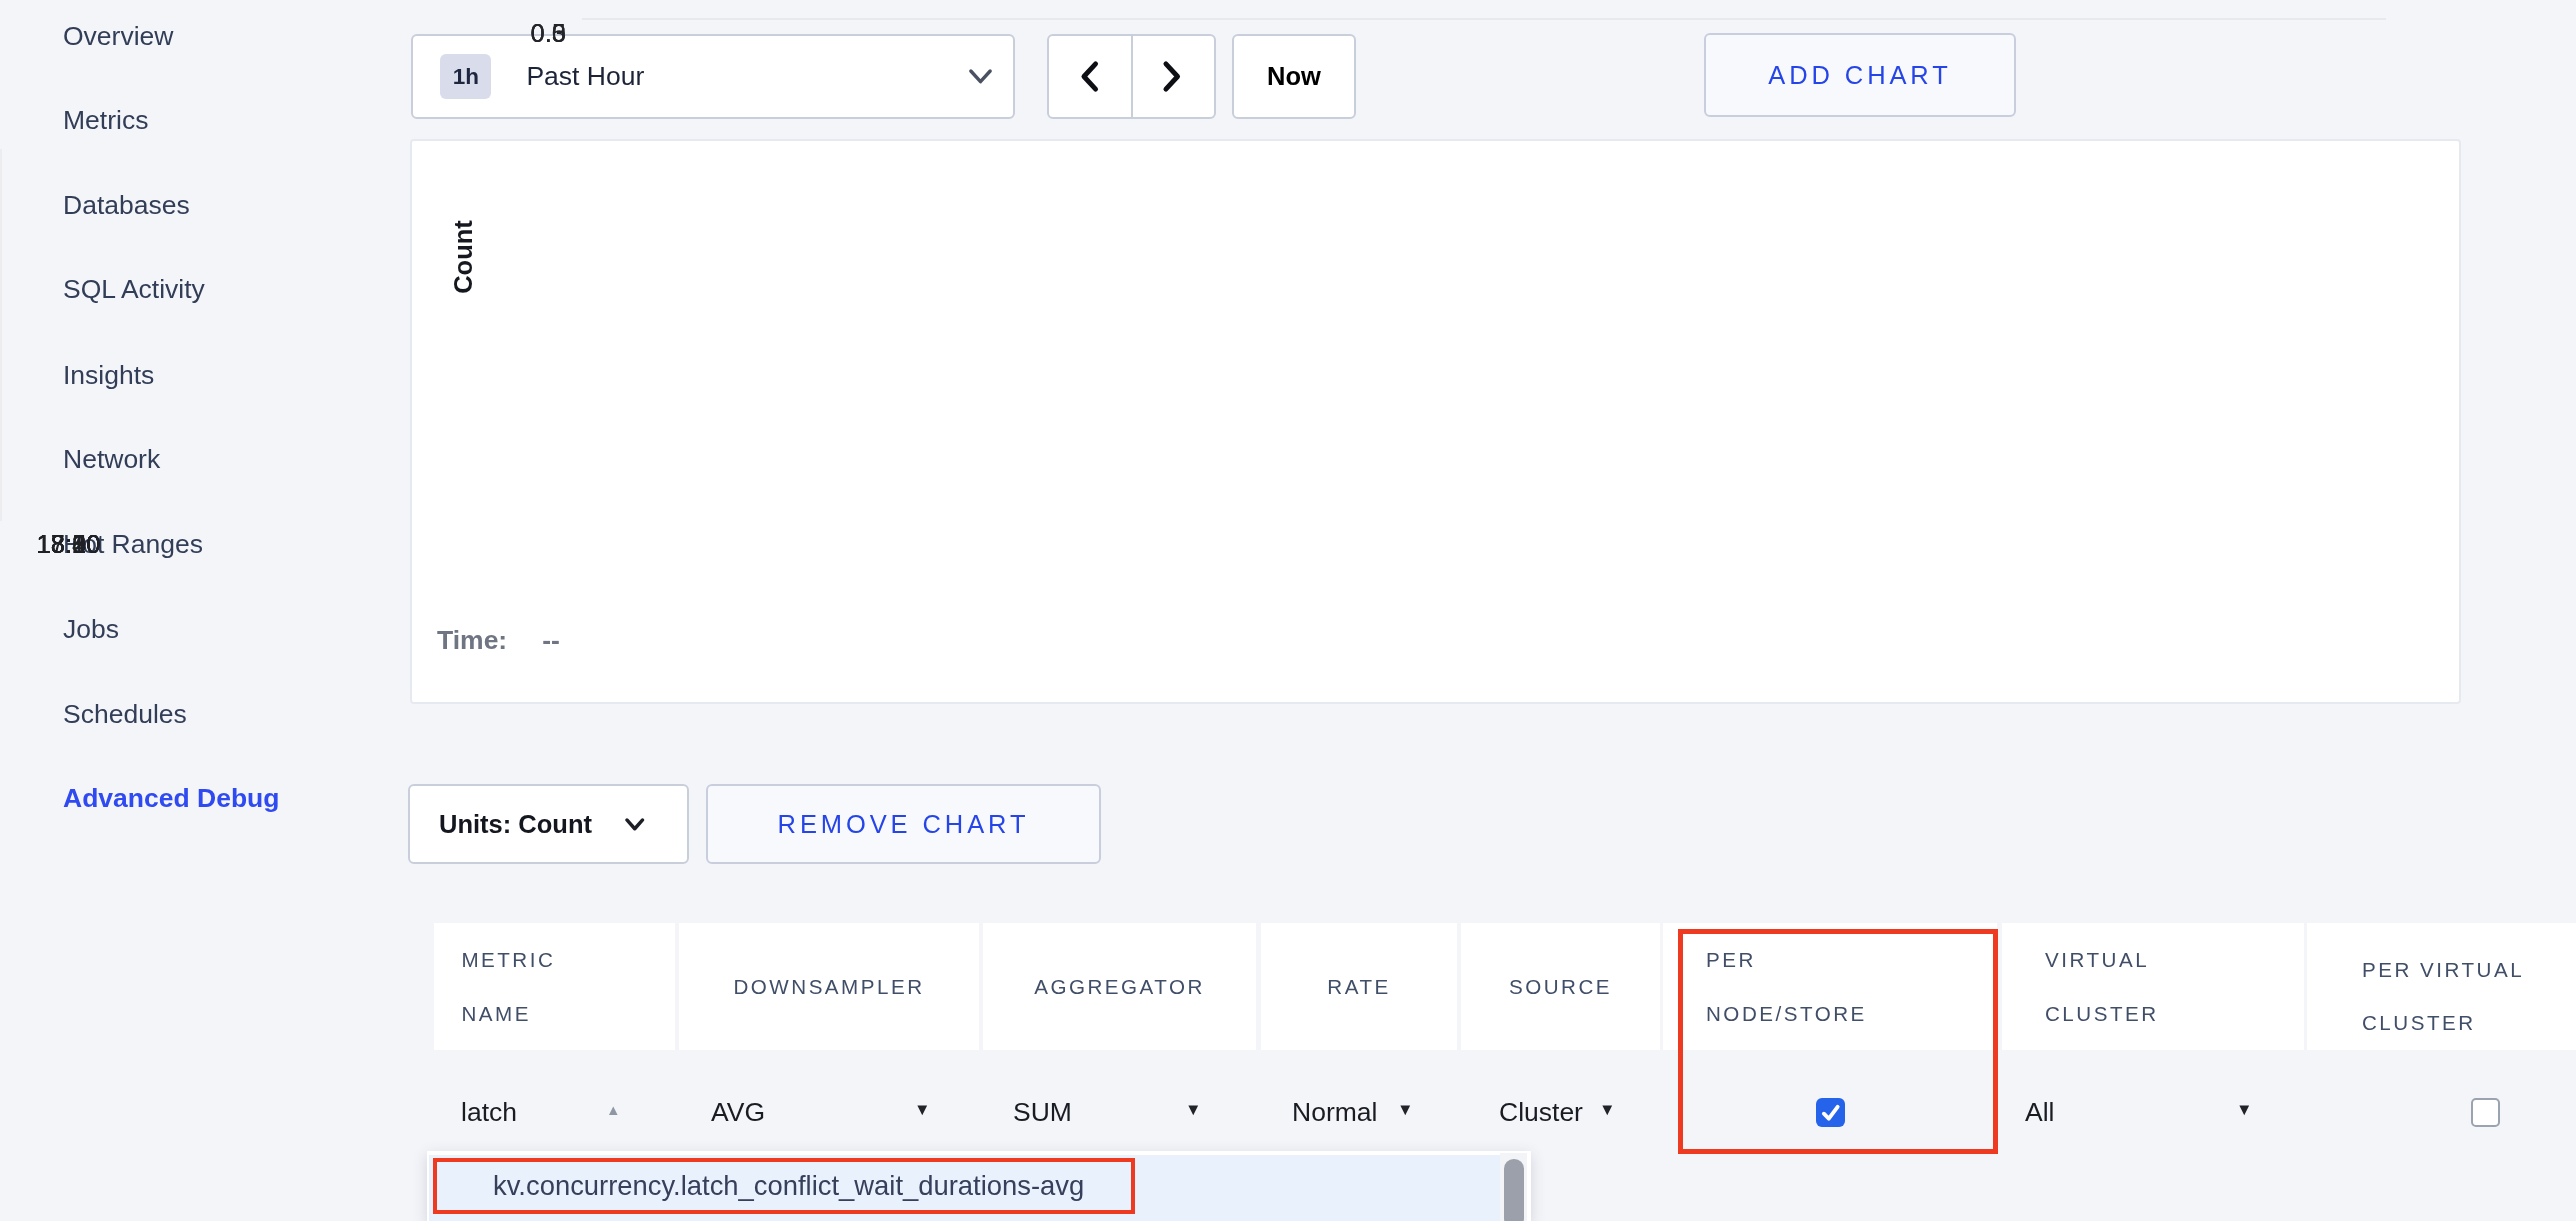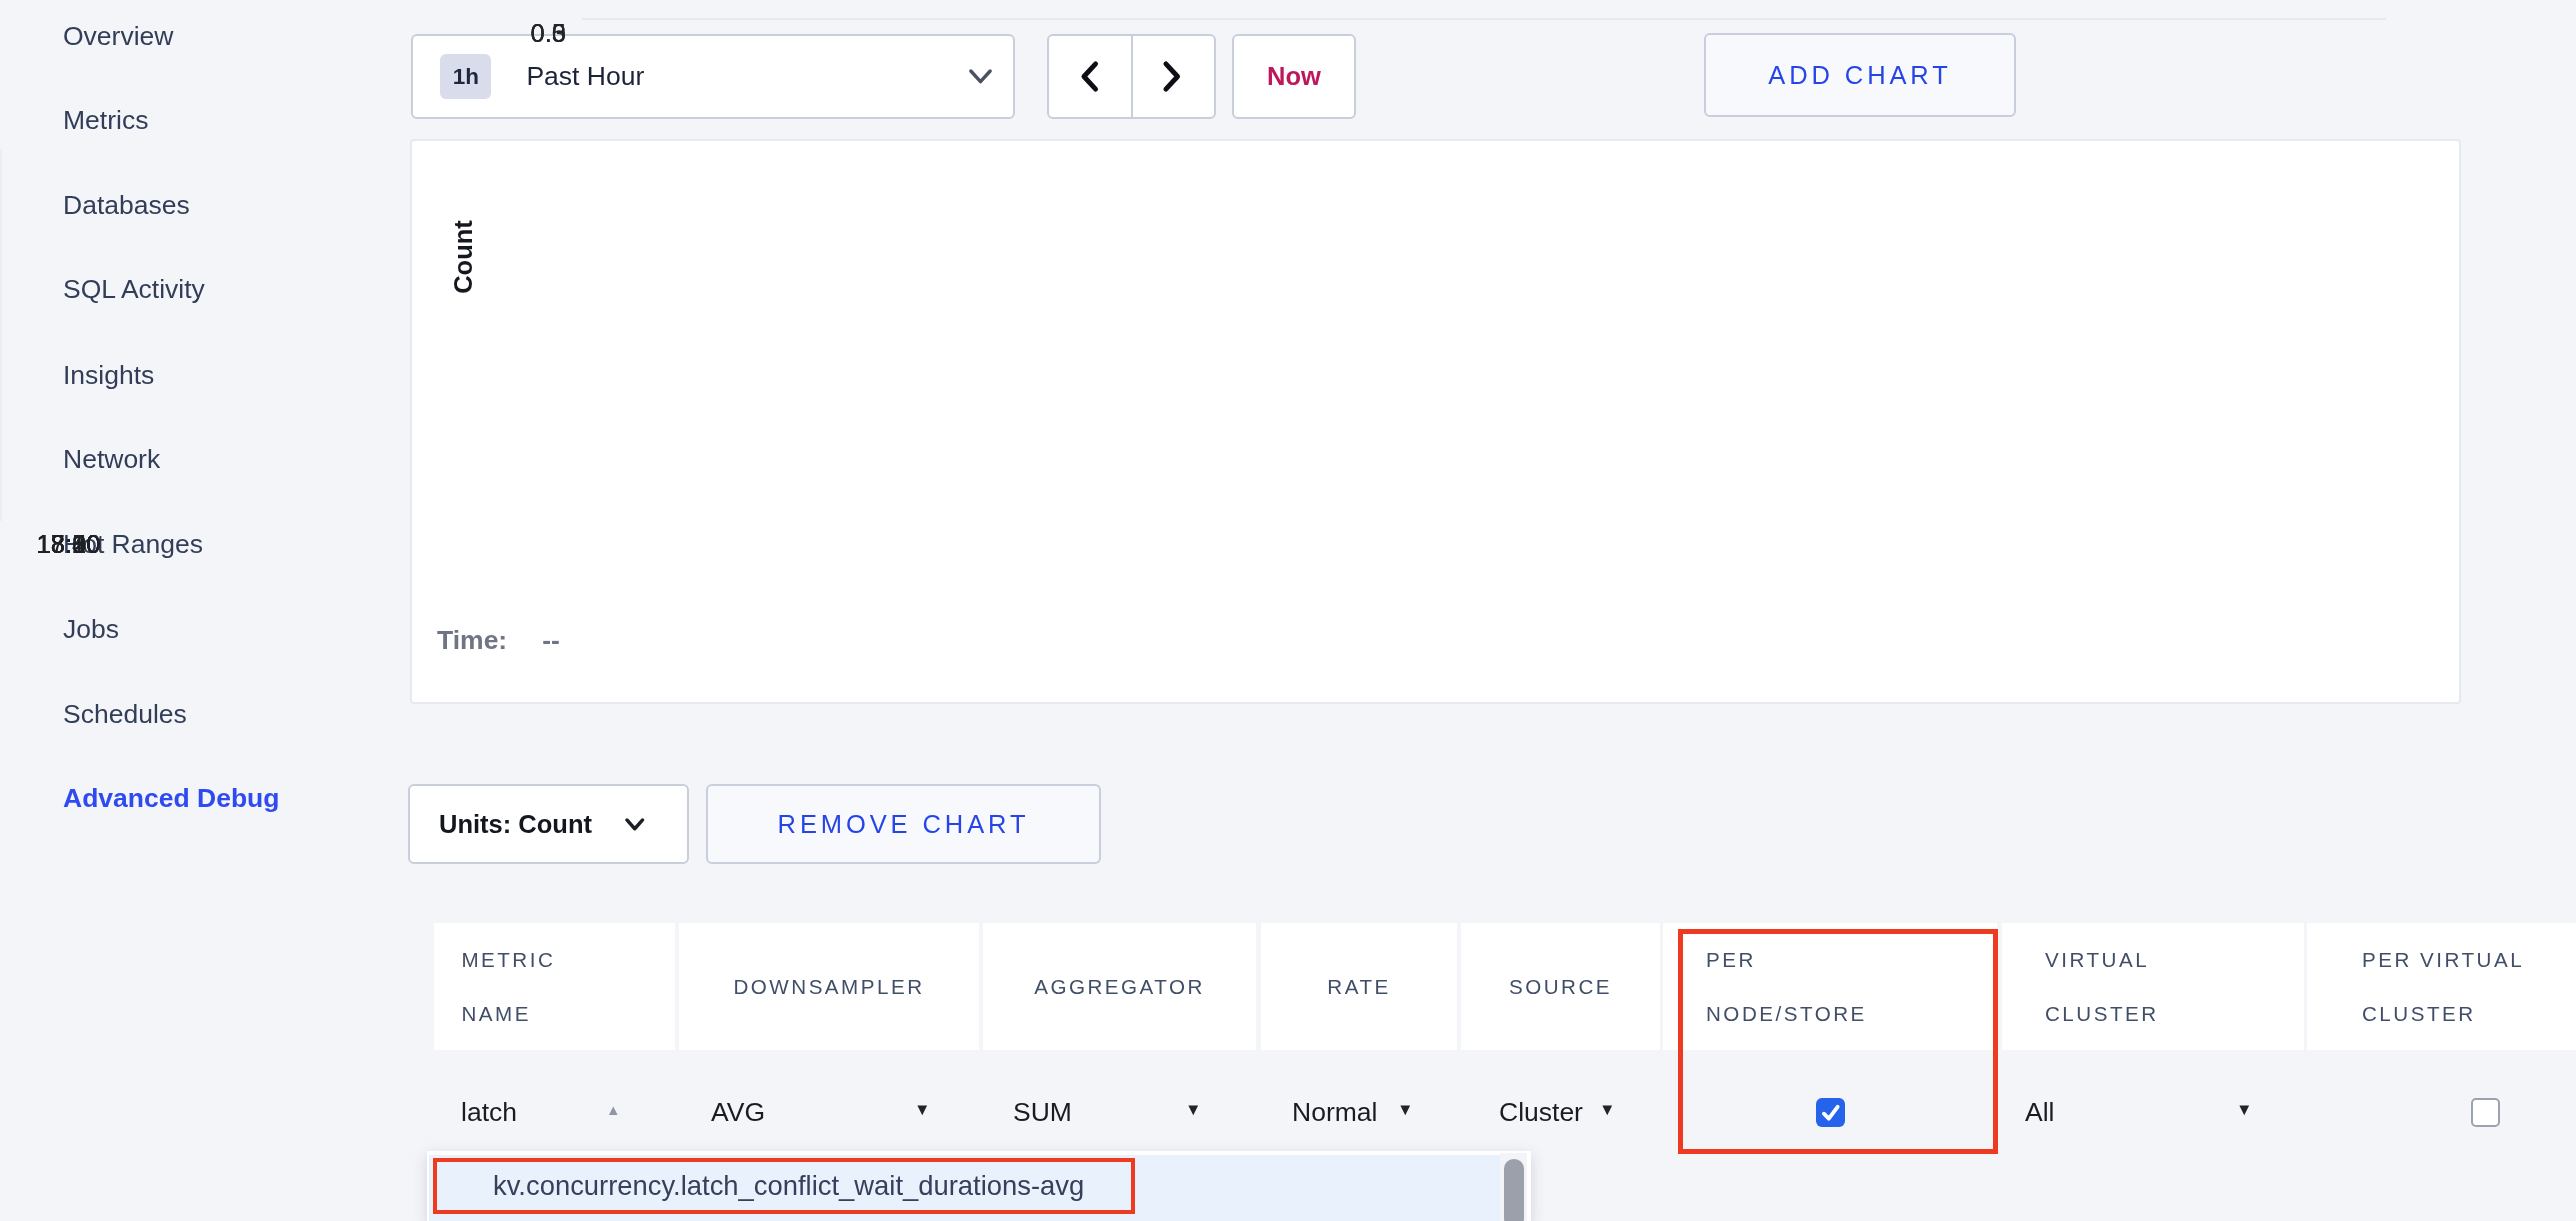--- a/index.html
+++ b/index.html
@@ -24,21 +24,21 @@
               display:flex;align-items:center;justify-content:center;
               font-size:22.5px;font-weight:700;color:#1f2740;margin-right:35px;}
   .time-label{font-size:26.5px;font-weight:500;color:#1d2438;}
   .chev-down{position:absolute;right:37px;top:35px;}
 
   .arrow-group{left:1047px;top:34px;width:169px;height:85px;padding:0;}
   .arrow-divider{position:absolute;left:82px;top:0;width:2px;height:81px;background:#c9cedb;}
   .arrow-btn{width:82px;height:81px;display:flex;align-items:center;justify-content:center;cursor:pointer;}
 
   .now-btn{left:1232px;top:34px;width:124px;height:85px;justify-content:center;
-           font-size:25.5px;font-weight:700;color:#be185d;cursor:pointer;}
+           font-size:25.5px;font-weight:700;color:#000000;cursor:pointer;}
 
   .add-chart{left:1704px;top:33px;width:312px;height:84px;justify-content:center;
              background:#f8f9fc;border-color:#c9cede;color:#2545e8;
              font-size:25.5px;font-weight:500;letter-spacing:3.9px;cursor:pointer;}
 
   
   .chart-card{position:absolute;left:410px;top:139px;width:2051px;height:565px;
               background:#fff;border:2px solid #e7e9f1;border-radius:3.9px;box-sizing:border-box;}
   .ylabel{position:absolute;left:463px;top:257px;transform:translate(-50%,-50%) rotate(-90deg);
           font-size:25.5px;font-weight:700;color:#15181e;}
@@ -70,21 +70,21 @@
   .th{position:absolute;top:923px;height:127px;background:#fff;box-sizing:border-box;
       display:flex;align-items:center;font-size:20.6px;letter-spacing:2.5px;
       color:#414e68;font-weight:500;line-height:2.6;white-space:pre-line;}
   .th.c0{left:434px;width:241px;padding-left:27.4px;}
   .th.c1{left:679px;width:300px;justify-content:center;text-align:center;}
   .th.c2{left:983px;width:273px;justify-content:center;text-align:center;}
   .th.c3{left:1261px;width:196px;justify-content:center;text-align:center;}
   .th.c4{left:1461px;width:199px;justify-content:center;text-align:center;}
   .th.c5{left:1663px;width:334px;padding-left:43px;}
   .th.c6{left:2002px;width:302px;padding-left:43px;}
-  .th.c7{left:2307px;width:269px;padding-left:55px;}
+  .th.c7{left:2307px;width:269px;padding-left:55px;align-items:flex-end;}
 
   .cell-text{position:absolute;top:1095px;height:35px;line-height:35px;
              font-size:26.5px;font-weight:400;color:#191c23;cursor:pointer;}
   .caret-down{position:absolute;top:1100px;font-size:16.7px;color:#202329;}
   .caret-up{position:absolute;left:606px;top:1102px;font-size:14.7px;color:#8f97a3;}
   .checkbox{position:absolute;top:1098px;width:29px;height:29px;box-sizing:border-box;
             border-radius:5.9px;cursor:pointer;display:flex;align-items:center;justify-content:center;}
   .checkbox.checked{background:#2563eb;}
   .checkbox.unchecked{background:#fff;border:2.9px solid #9ba3b0;border-radius:4.9px;}
 

